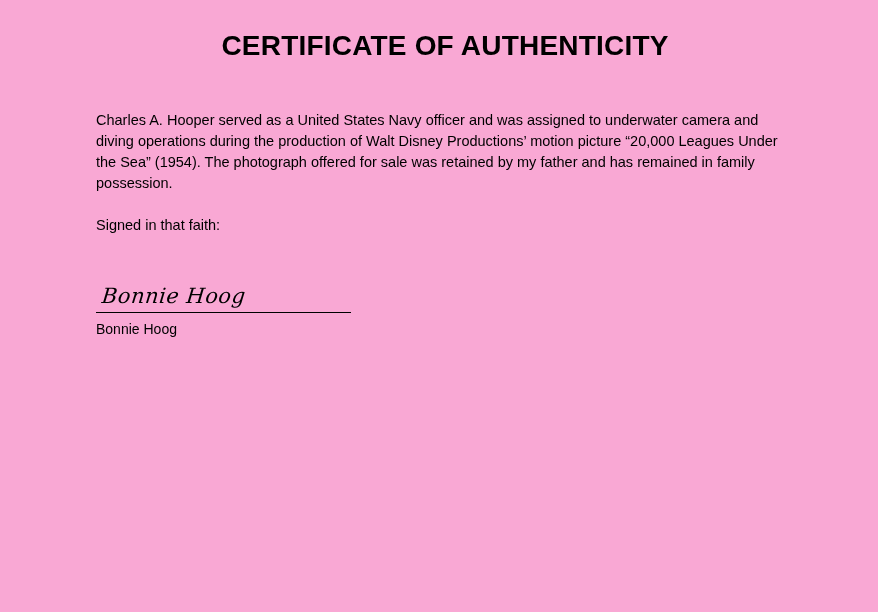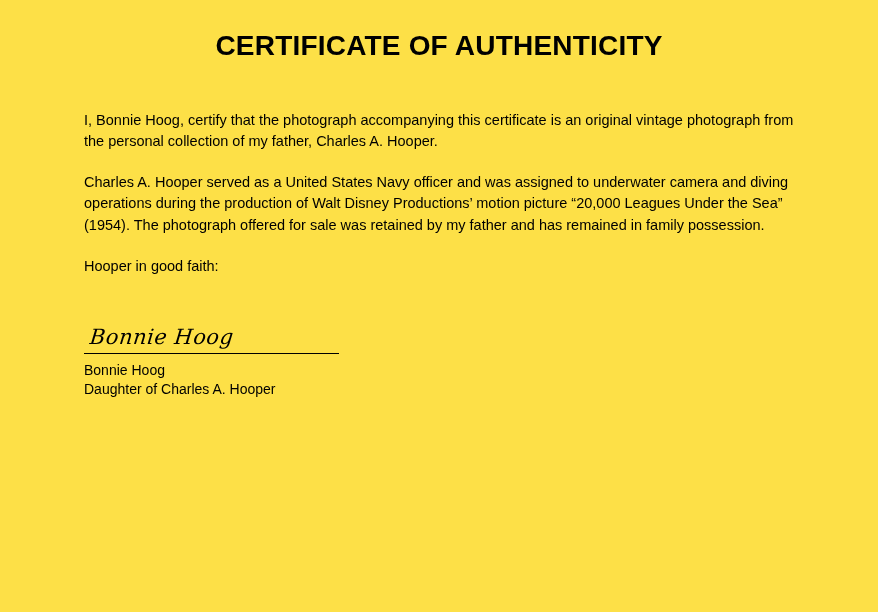--- a/index.html
+++ b/index.html
@@ -11,22 +11,23 @@
     width: 878px;
     height: 612px;
     font-family: "Liberation Sans", sans-serif;
     color: #000000;
     overflow: hidden;
   }
   .page {
     position: relative;
     width: 878px;
     height: 612px;
-    background: #fde047;
+    background: #f9a8d4;
     box-sizing: border-box;
+    padding-left: 12px;
   }
   .cert-title {
     text-align: center;
     font-size: 28px;
     font-weight: bold;
     letter-spacing: 0.2px;
     margin: 0;
     padding-top: 30px;
   }
   .body-block {
@@ -78,25 +79,23 @@
   }
 </style>
 </head>
 <body>
 
 <div class="page">
 
   <h1 class="cert-title">CERTIFICATE OF AUTHENTICITY</h1>
 
   <div class="body-block">
-    <p class="para">I, Bonnie Hoog, certify that the photograph accompanying this certificate is an original vintage photograph from the personal collection of my father, Charles A. Hooper.</p>
     <p class="para">Charles A. Hooper served as a United States Navy officer and was assigned to underwater camera and diving operations during the production of Walt Disney Productions’ motion picture “20,000 Leagues Under the Sea” (1954). The photograph offered for sale was retained by my father and has remained in family possession.</p>
-    <p class="signed-line">Hooper in good faith:</p>
+    <p class="signed-line">Signed in that faith:</p>
   </div>
 
   <div class="signature-area">
     <div class="signature-script">Bonnie Hoog</div>
     <div class="sig-rule"></div>
     <p class="sig-name">Bonnie Hoog</p>
-    <p class="sig-role">Daughter of Charles A. Hooper</p>
   </div>
 
 </div>
 
 </body></html>

